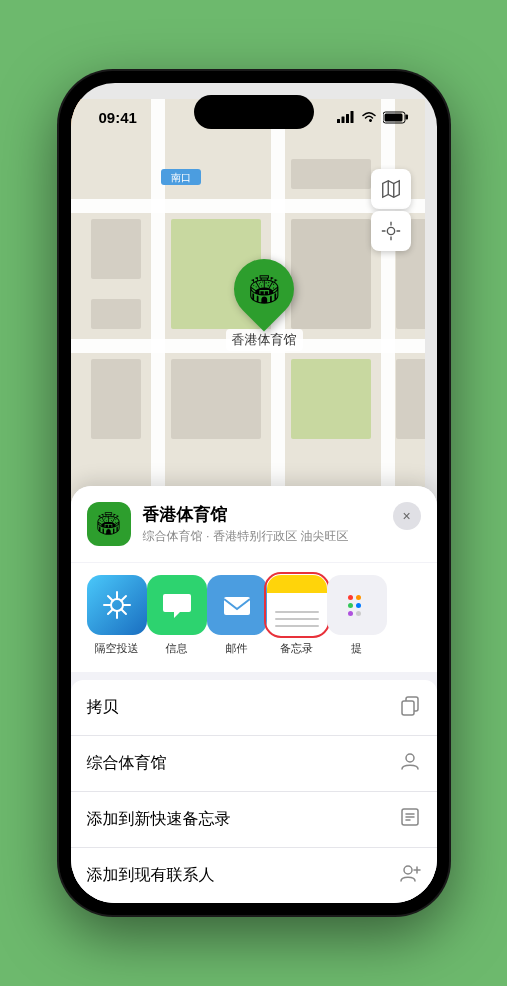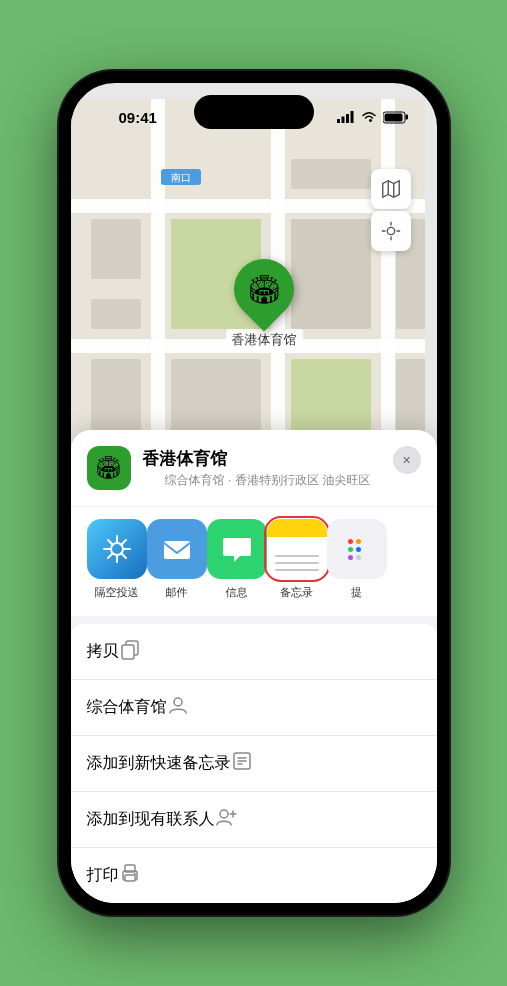--- a/index.html
+++ b/index.html
@@ -51,21 +51,20 @@
       display: flex;
       align-items: center;
       justify-content: space-between;
       padding: 14px 28px 0;
       z-index: 50;
     }
     .status-time {
       font-size: 15px;
       font-weight: 600;
       color: #000;
-      margin-left: 20px;
     }
     .status-icons {
       display: flex;
       align-items: center;
       gap: 6px;
     }
     
     .map-area {
       position: absolute;
       top: 0;
@@ -179,21 +178,20 @@
     }
     .venue-info h3 {
       font-size: 17px;
       font-weight: 600;
       color: #000;
     }
     .venue-info p {
       font-size: 12px;
       color: #888;
       margin-top: 2px;
-      margin-left: 22px;
     }
     .close-btn {
       width: 28px;
       height: 28px;
       background: #e0e0e5;
       border-radius: 50%;
       display: flex;
       align-items: center;
       justify-content: center;
       cursor: pointer;
@@ -259,21 +257,21 @@
     .menu-section {
       background: #fff;
       margin-top: 8px;
       border-radius: 12px;
       margin-left: 0;
       margin-right: 0;
     }
     .menu-item {
       display: flex;
       align-items: center;
-      justify-content: flex-start;
+      justify-content: space-between;
       padding: 14px 16px;
       cursor: pointer;
       border-bottom: 0.5px solid #e5e5ea;
     }
     .menu-item:last-child {
       border-bottom: none;
     }
     .menu-item-text {
       font-size: 16px;
       color: #000;
@@ -434,36 +432,36 @@
               <path d="M21.2 12.8 L26 8" stroke="white" stroke-width="2" stroke-linecap="round"></path>
               <path d="M12.8 21.2 L8 26" stroke="white" stroke-width="2" stroke-linecap="round"></path>
               <path d="M21.2 21.2 L26 26" stroke="white" stroke-width="2" stroke-linecap="round"></path>
               <path d="M12.8 12.8 L8 8" stroke="white" stroke-width="2" stroke-linecap="round"></path>
             </svg>
           </div>
           <span class="share-label">隔空投送</span>
         </div>
 
         <div class="share-item">
+          <div class="share-icon-wrap share-icon-message">
+            <svg width="34" height="34" viewBox="0 0 34 34">
+              <path d="M5 6 Q17 6 29 6 Q31 6 31 8 L31 22 Q31 24 29 24 L20 24 L14 30 L14 24 L5 24 Q3 24 3 22 L3 8 Q3 6 5 6Z" fill="white"></path>
+            </svg>
+          </div>
+          <span class="share-label">信息</span>
+        </div>
+
+        <div class="share-item">
           <div class="share-icon-wrap share-icon-mail">
             <svg width="34" height="34" viewBox="0 0 34 34">
               <rect x="4" y="9" width="26" height="18" rx="2" fill="white"></rect>
               <path d="M4 11 L17 21 L30 11" stroke="#4b9de0" stroke-width="2" fill="none"></path>
             </svg>
           </div>
           <span class="share-label">邮件</span>
-        </div>
-
-        <div class="share-item">
-          <div class="share-icon-wrap share-icon-message">
-            <svg width="34" height="34" viewBox="0 0 34 34">
-              <path d="M5 6 Q17 6 29 6 Q31 6 31 8 L31 22 Q31 24 29 24 L20 24 L14 30 L14 24 L5 24 Q3 24 3 22 L3 8 Q3 6 5 6Z" fill="white"></path>
-            </svg>
-          </div>
-          <span class="share-label">信息</span>
         </div>
 
         <div class="share-item">
           <div class="share-icon-wrap share-icon-notes">
             <div class="notes-lines">
               <div class="notes-line"></div>
               <div class="notes-line"></div>
               <div class="notes-line"></div>
             </div>
           </div>
@@ -530,29 +528,18 @@
           <span class="menu-item-icon">
             <svg width="22" height="22" viewBox="0 0 22 22" fill="none">
               <circle cx="9" cy="8" r="4" stroke="#888" stroke-width="1.5"></circle>
               <path d="M2 19 C2 14 16 14 16 19" stroke="#888" stroke-width="1.5" stroke-linecap="round"></path>
               <line x1="18" y1="5" x2="18" y2="11" stroke="#888" stroke-width="1.5" stroke-linecap="round"></line>
               <line x1="15" y1="8" x2="21" y2="8" stroke="#888" stroke-width="1.5" stroke-linecap="round"></line>
             </svg>
           </span>
         </div>
 
-        <div class="menu-item" style="border-bottom:none;">
-          <span class="menu-item-text">打印</span>
-          <span class="menu-item-icon">
-            <svg width="22" height="22" viewBox="0 0 22 22" fill="none">
-              <rect x="4" y="9" width="14" height="9" rx="1.5" stroke="#888" stroke-width="1.5"></rect>
-              <rect x="6" y="3" width="10" height="7" rx="1" stroke="#888" stroke-width="1.5"></rect>
-              <rect x="6" y="13" width="10" height="6" rx="1" fill="white" stroke="#888" stroke-width="1.5"></rect>
-              <circle cx="16" cy="12" r="1" fill="#888"></circle>
-            </svg>
-          </span>
-        </div>
       </div>
     </div>
 
     <div class="home-indicator"></div>
   </div>
 </div>
 
 </body></html>

